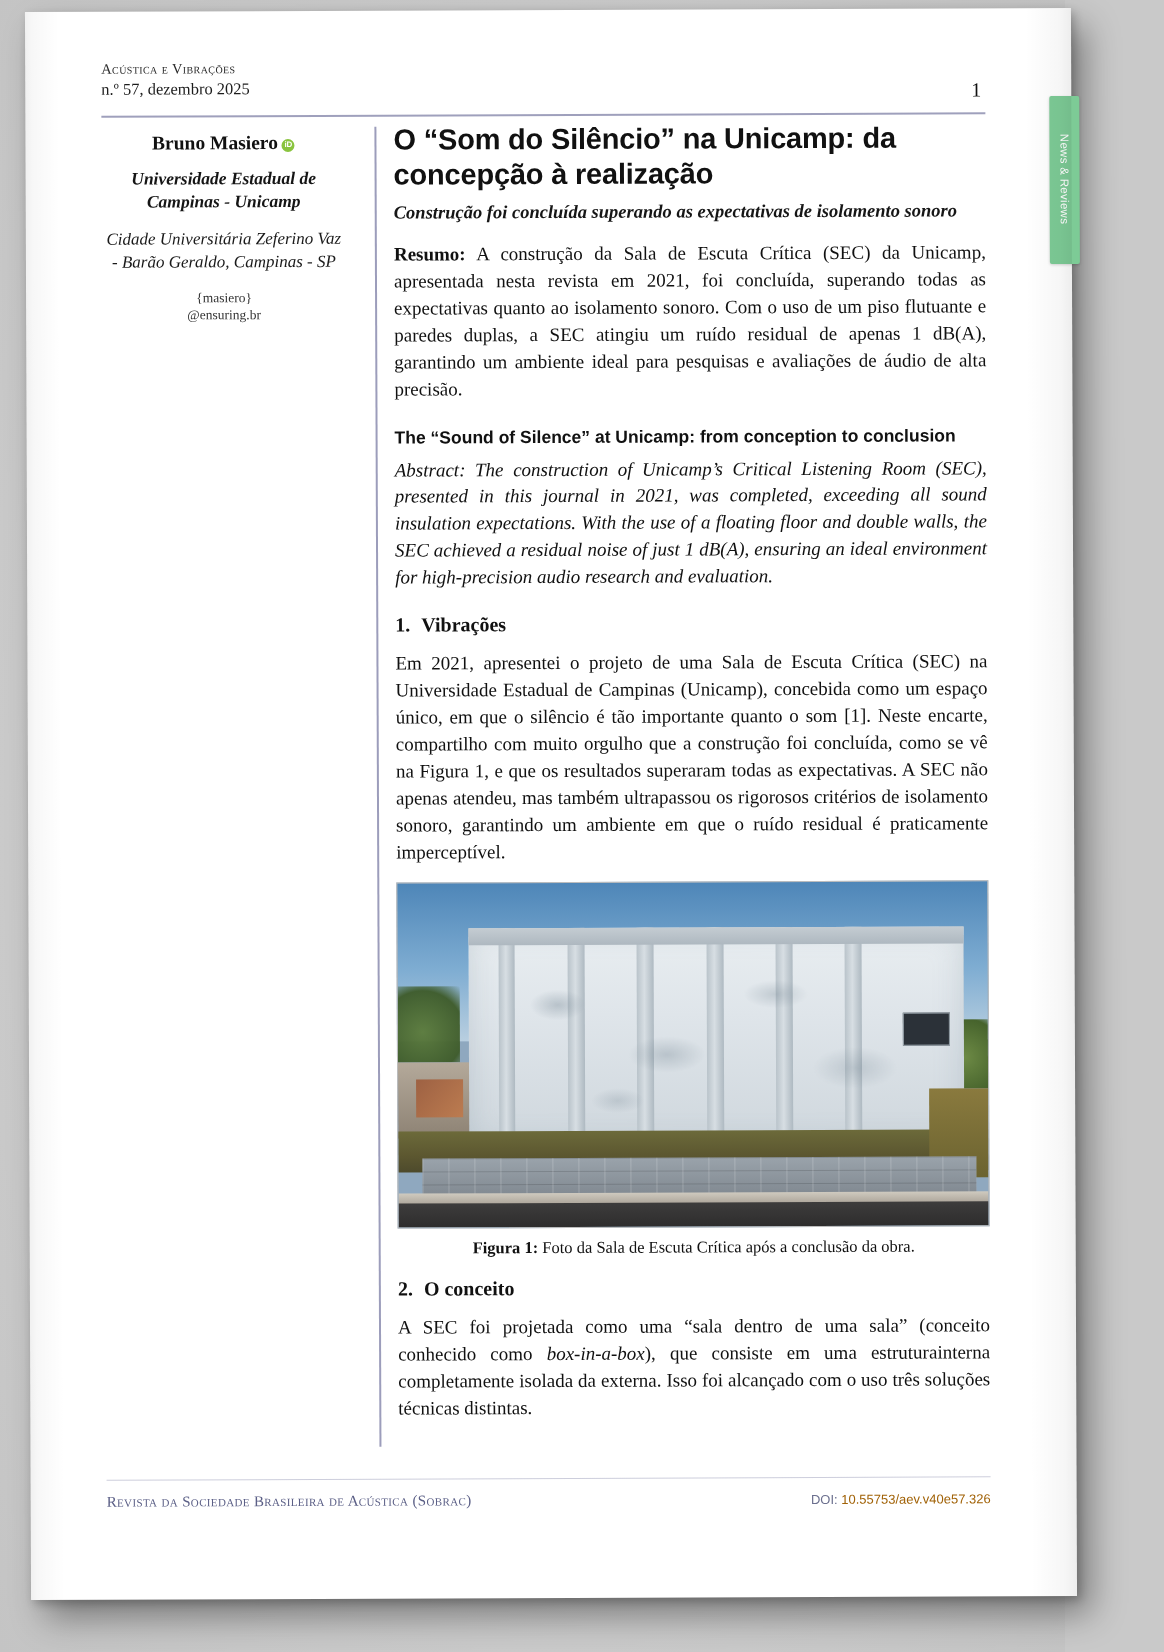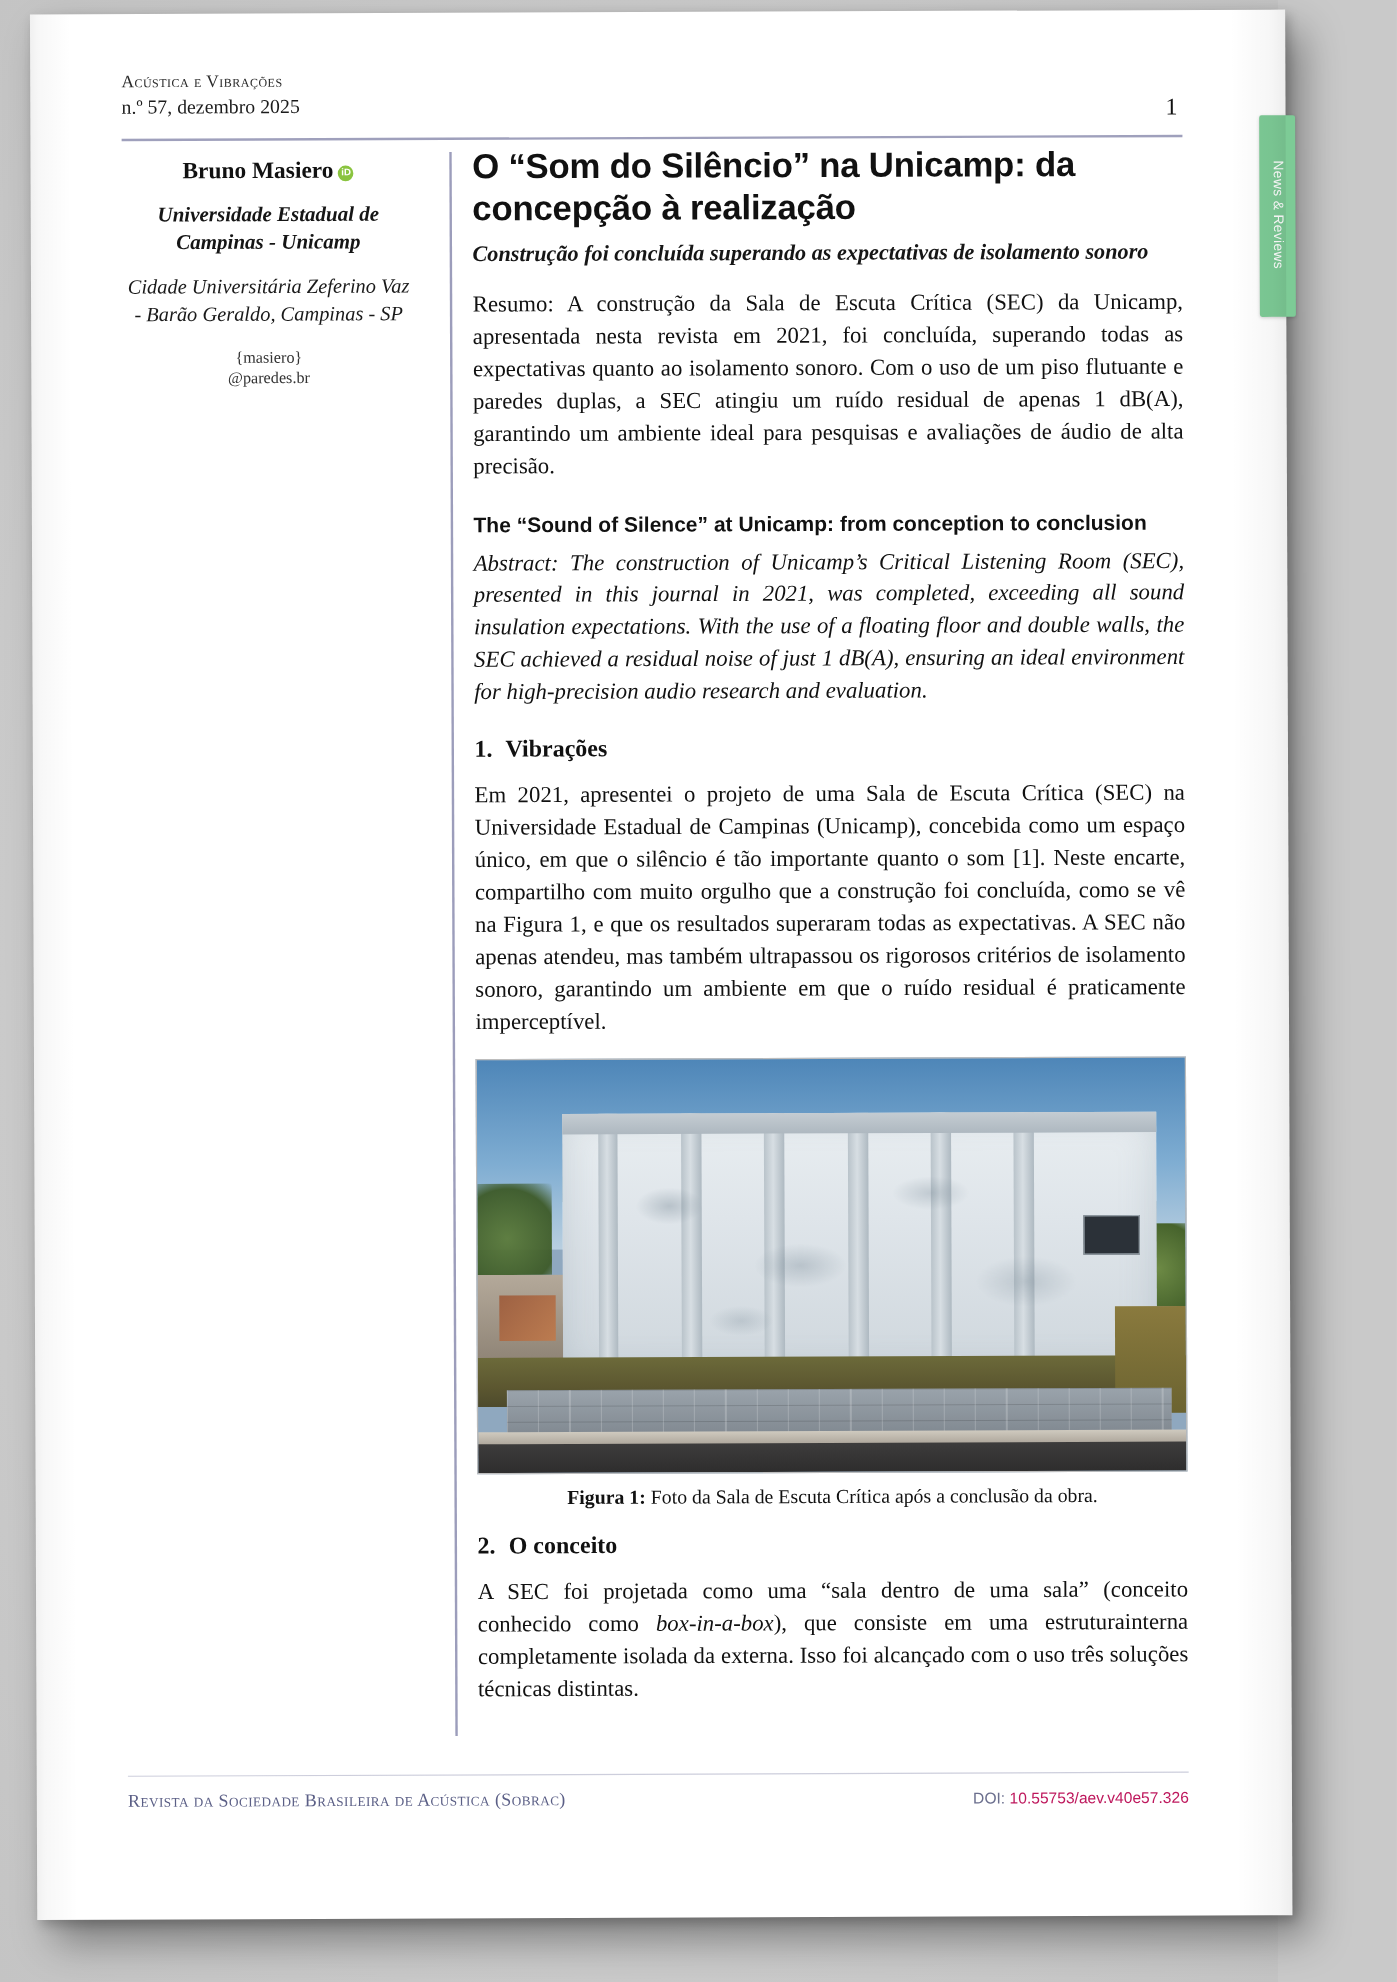--- a/index.html
+++ b/index.html
@@ -223,21 +223,21 @@
   }
 
   .abstract-pt {
     font-family: "Liberation Serif", serif;
     font-size: 19px;
     line-height: 1.42;
     color: #111;
     text-align: justify;
     margin: 0 0 24px 0;
   }
-  .abstract-pt b { font-weight: normal; }
+  .abstract-pt b { font-weight: bold; }
 
   .en-title {
     font-family: "Liberation Sans", sans-serif;
     font-weight: bold;
     font-size: 17.5px;
     line-height: 1.25;
     color: #111;
     margin: 0 0 8px 0;
   }
   .abstract-en {
@@ -421,21 +421,21 @@
     font-size: 15px;
     letter-spacing: .35px;
     color: #5b5f86;
   }
   .footer-doi {
     font-family: "Liberation Sans", sans-serif;
     font-size: 13px;
     color: #6b6f8e;
   }
   .footer-doi a {
-    color: #be185d;
+    color: #a16207;
     text-decoration: none;
   }
 </style>
 </head>
 <body>
 
 <div id="page-shadow-wrap">
 
   <div id="paper">
 
@@ -451,21 +451,21 @@
     </div>
 
     <div class="author-col">
       <div class="author-name">
         <span>Bruno Masiero</span><span class="orcid"></span>
       </div>
       <div class="author-affil">Universidade Estadual de Campinas - Unicamp</div>
       <div class="author-address">Cidade Universitária Zeferino Vaz - Barão Geraldo, Campinas - SP</div>
       <div class="author-email">
         <div>{masiero}</div>
-        <div>@paredes.br</div>
+        <div>@ensuring.br</div>
       </div>
     </div>
 
     <div class="col-divider"></div>
 
     <div class="main-col">
 
       <h1 class="art-title">O “Som do Silêncio” na Unicamp: da concepção à realização</h1>
 
       <div class="art-subtitle">Construção foi concluída superando as expectativas de isolamento sonoro</div>

